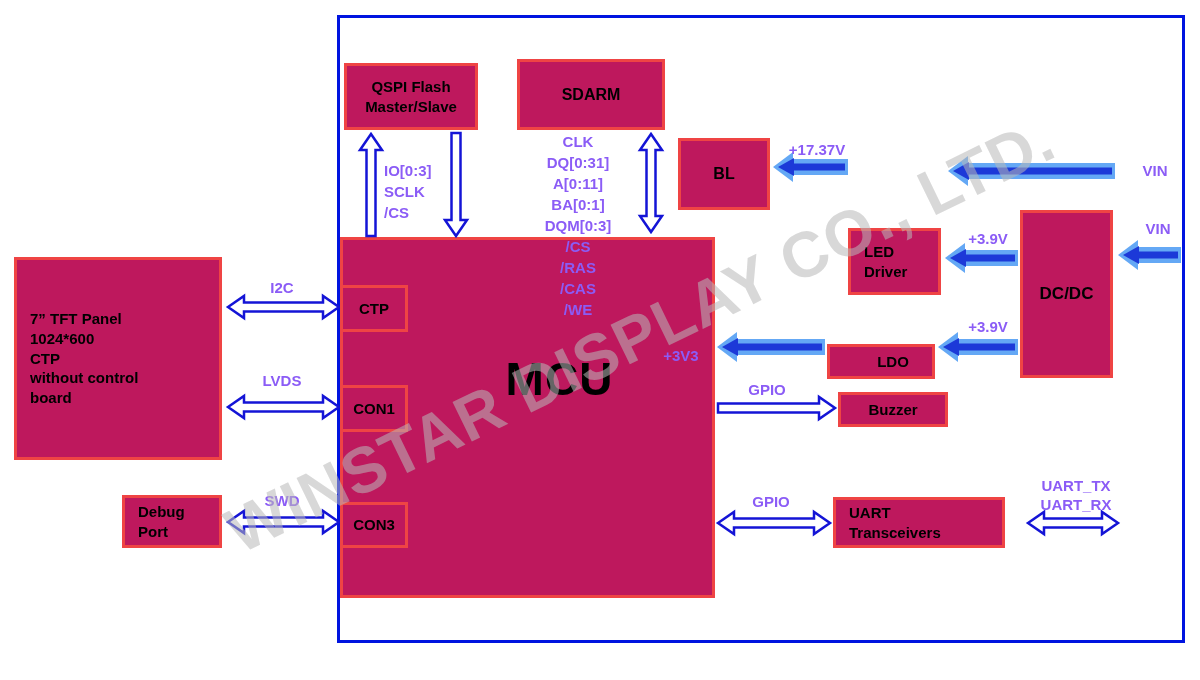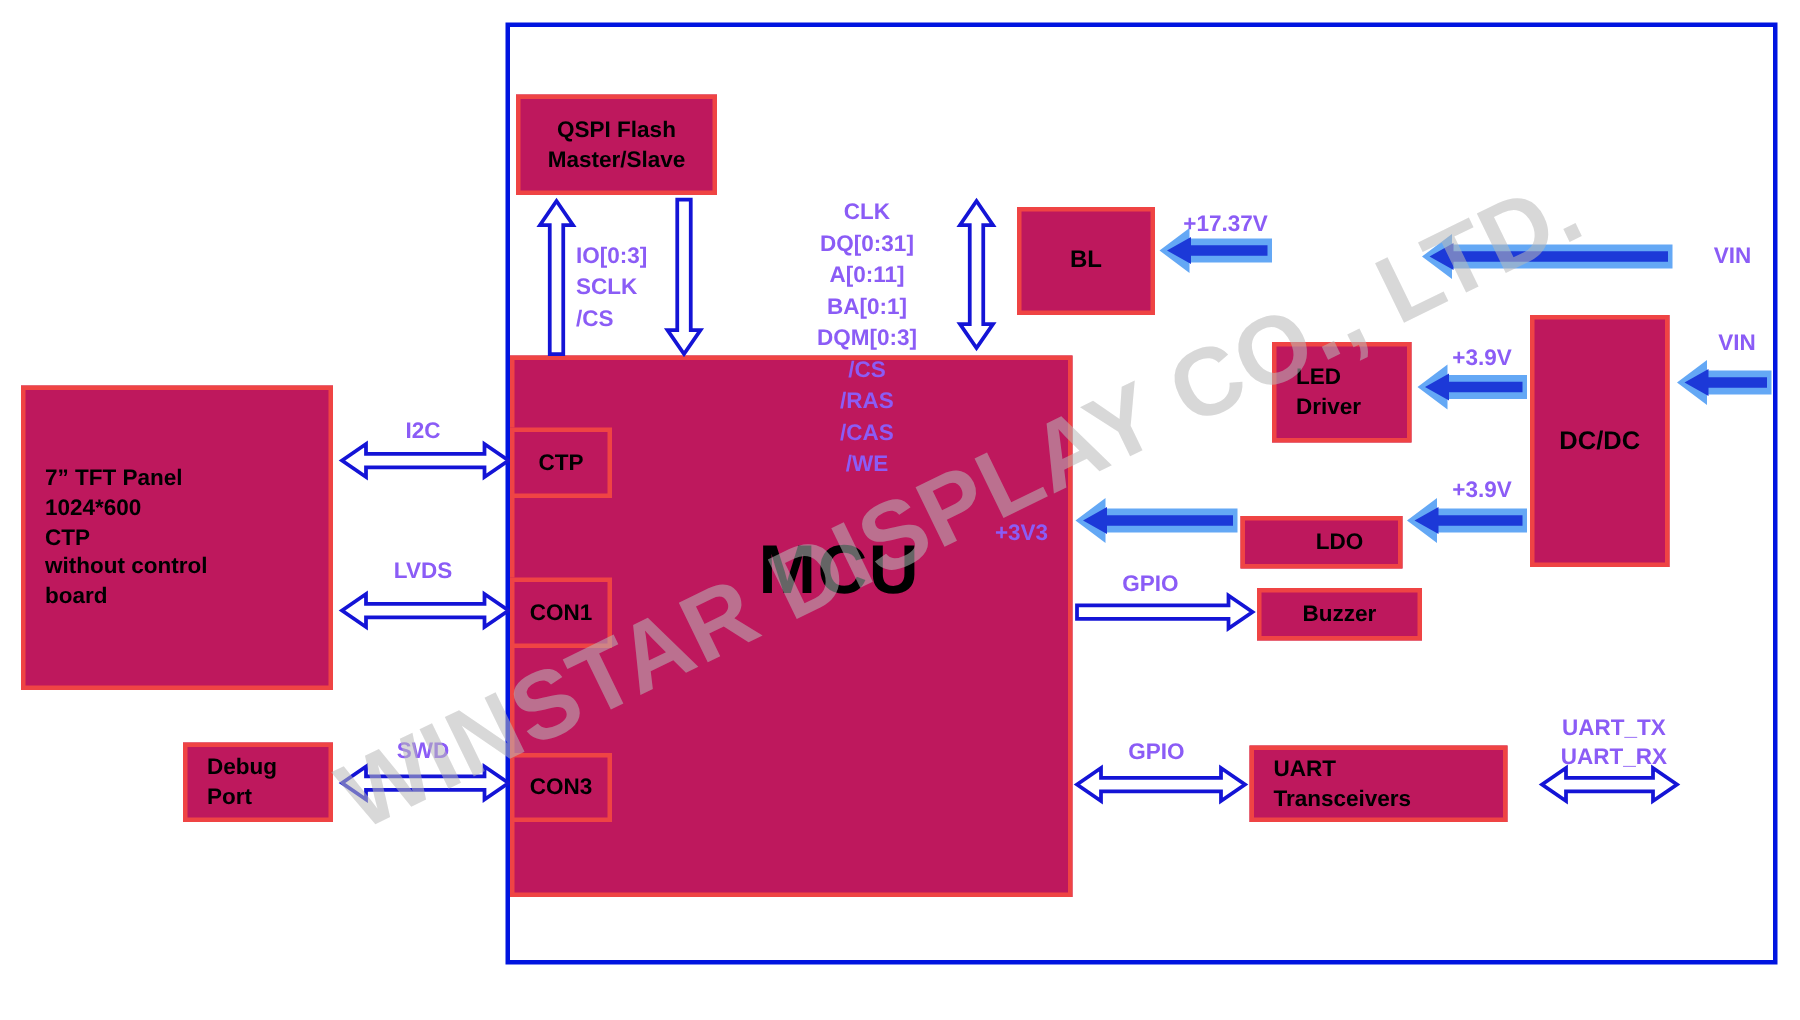--- a/index.html
+++ b/index.html
@@ -76,20 +76,21 @@
   <div class="block la" style="left:14px;top:257px;width:208px;height:203px;align-items:center;">7” TFT Panel
 1024*600
 CTP
 without control
 board</div>
   <div class="block la" style="left:122px;top:495px;width:100px;height:53px;">Debug
 Port</div>
 
   <div class="block" style="left:344px;top:63px;width:134px;height:67px;">QSPI Flash
 Master/Slave</div>
+  <div class="block" style="left:517px;top:59px;width:148px;height:71px;font-size:16px;">SDARM</div>
   <div class="block" style="left:678px;top:138px;width:92px;height:72px;font-size:16px;">BL</div>
   <div class="block la" style="left:848px;top:228px;width:93px;height:67px;">LED
 Driver</div>
   <div class="block" style="left:1020px;top:210px;width:93px;height:168px;font-size:17px;">DC/DC</div>
   <div class="block" style="left:827px;top:344px;width:108px;height:35px;padding-left:24px;">LDO</div>
   <div class="block" style="left:838px;top:392px;width:110px;height:35px;">Buzzer</div>
   <div class="block la" style="left:833px;top:497px;width:172px;height:51px;">UART
 Transceivers</div>
 
   <div class="block" style="left:340px;top:285px;width:68px;height:47px;">CTP</div>

